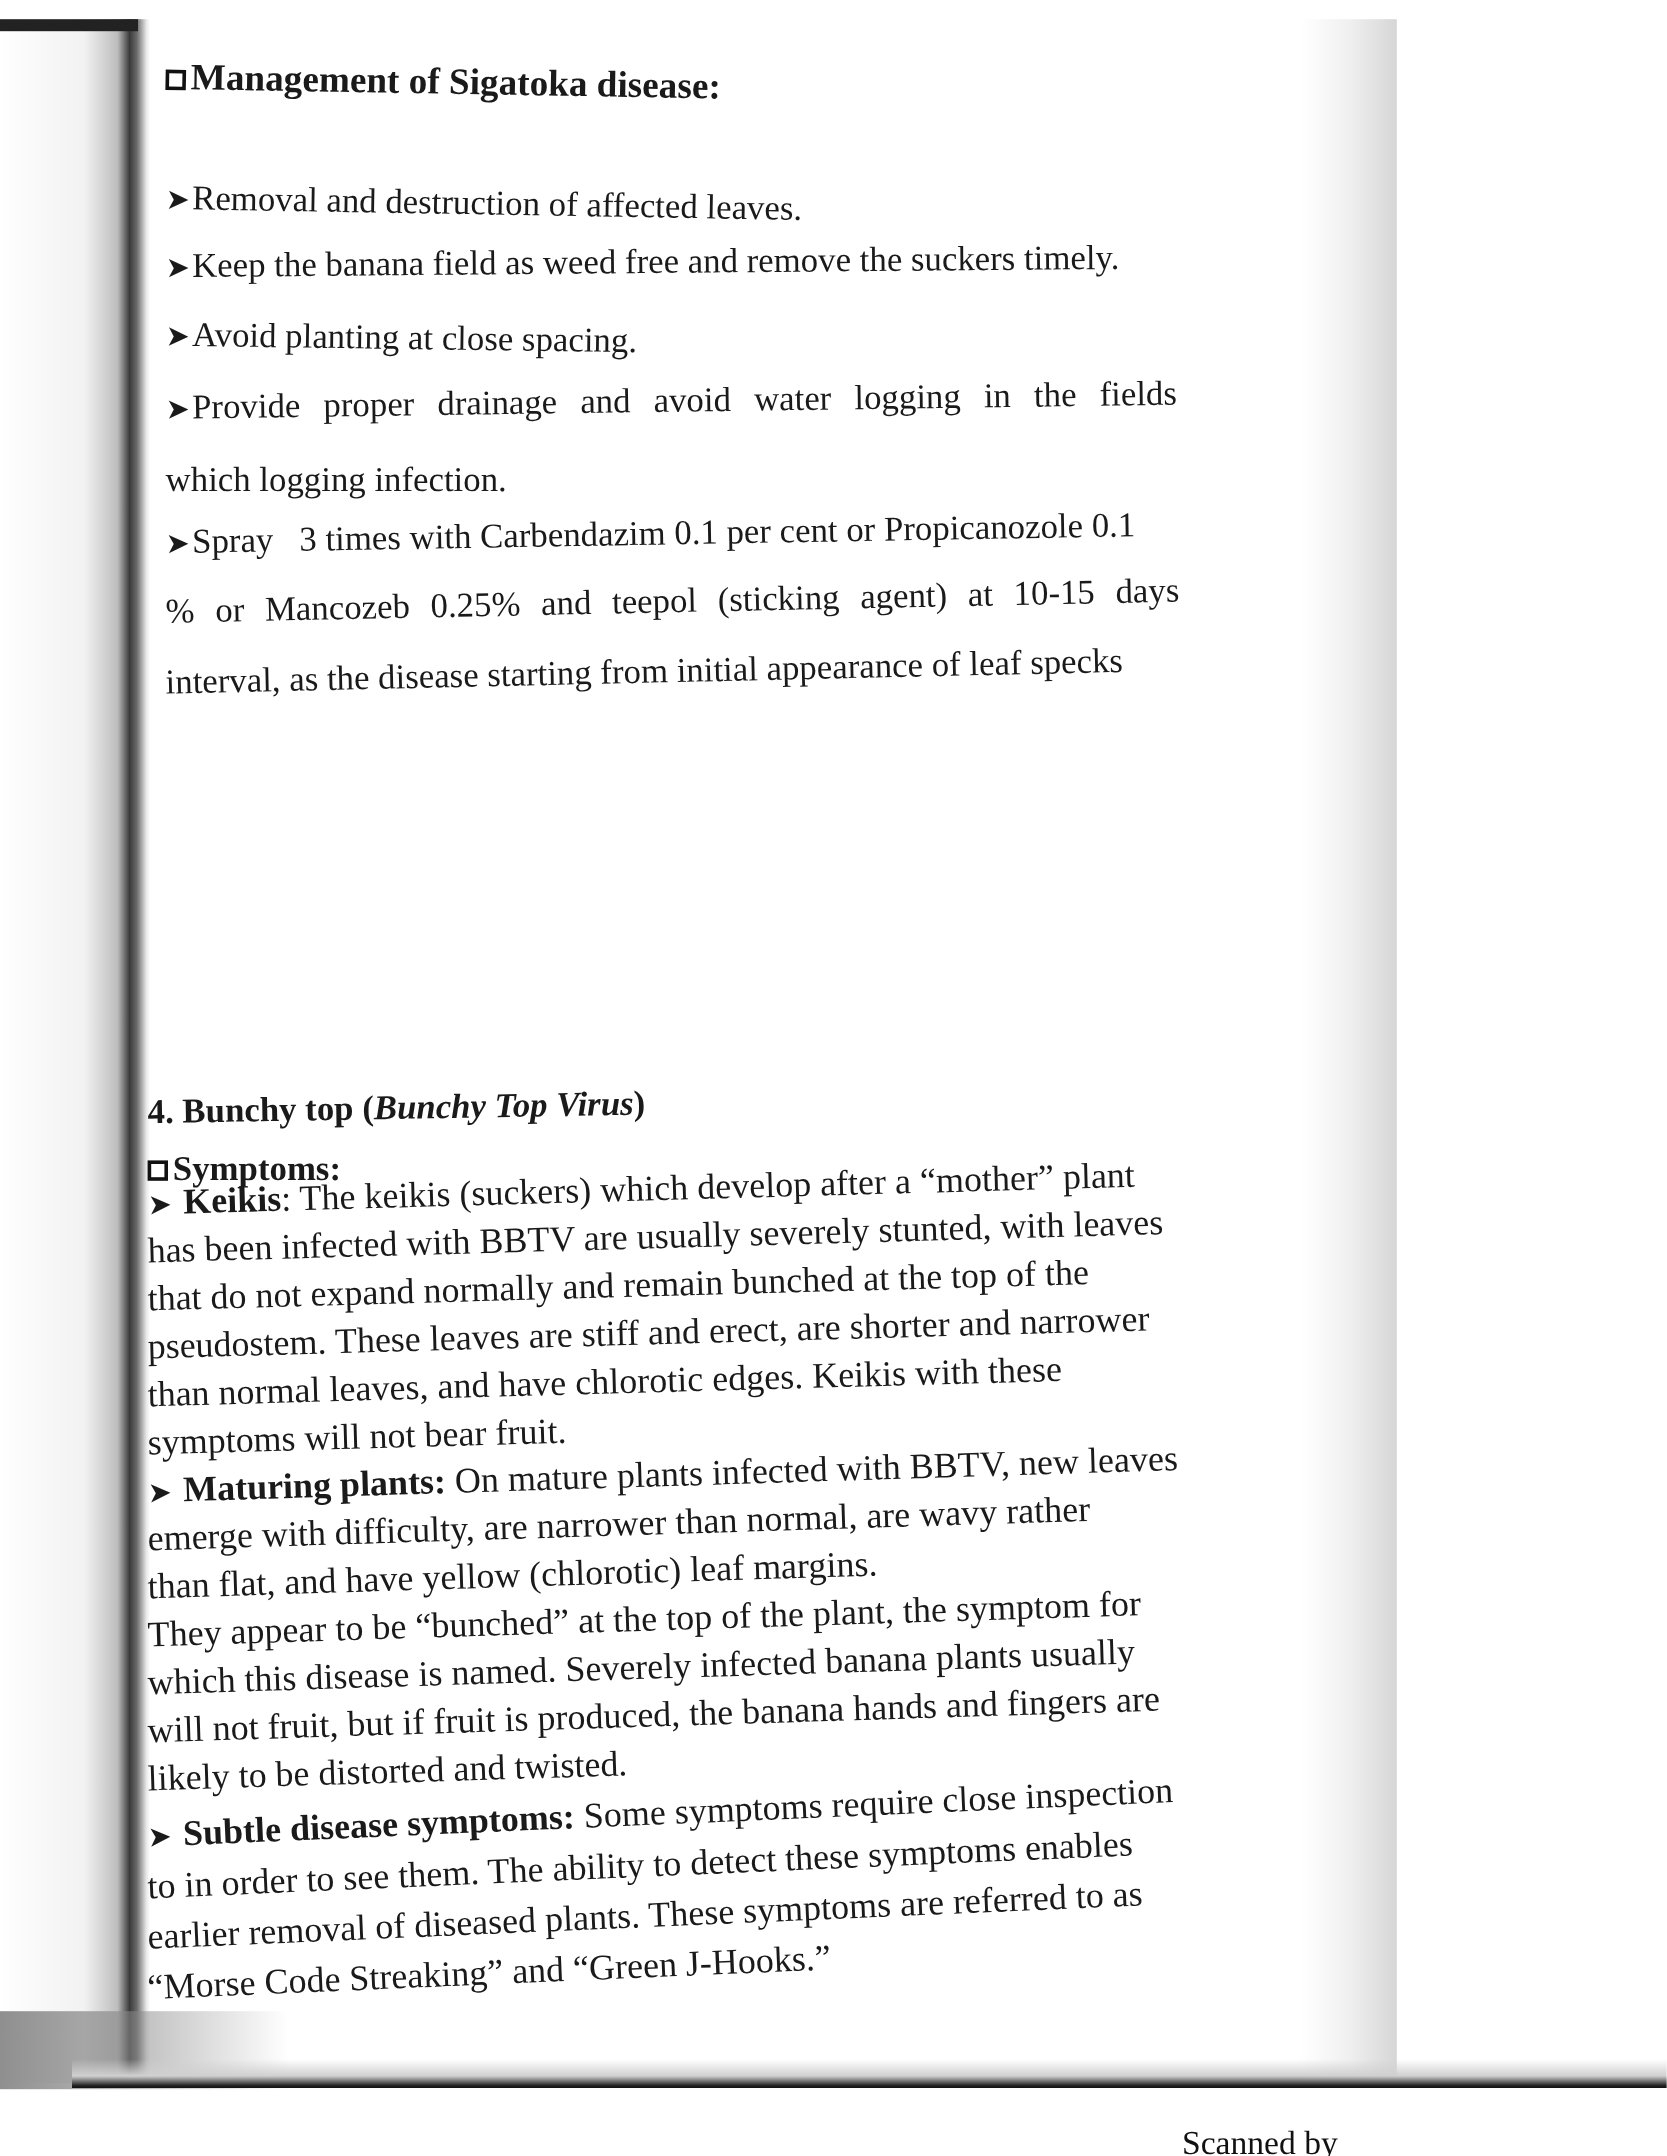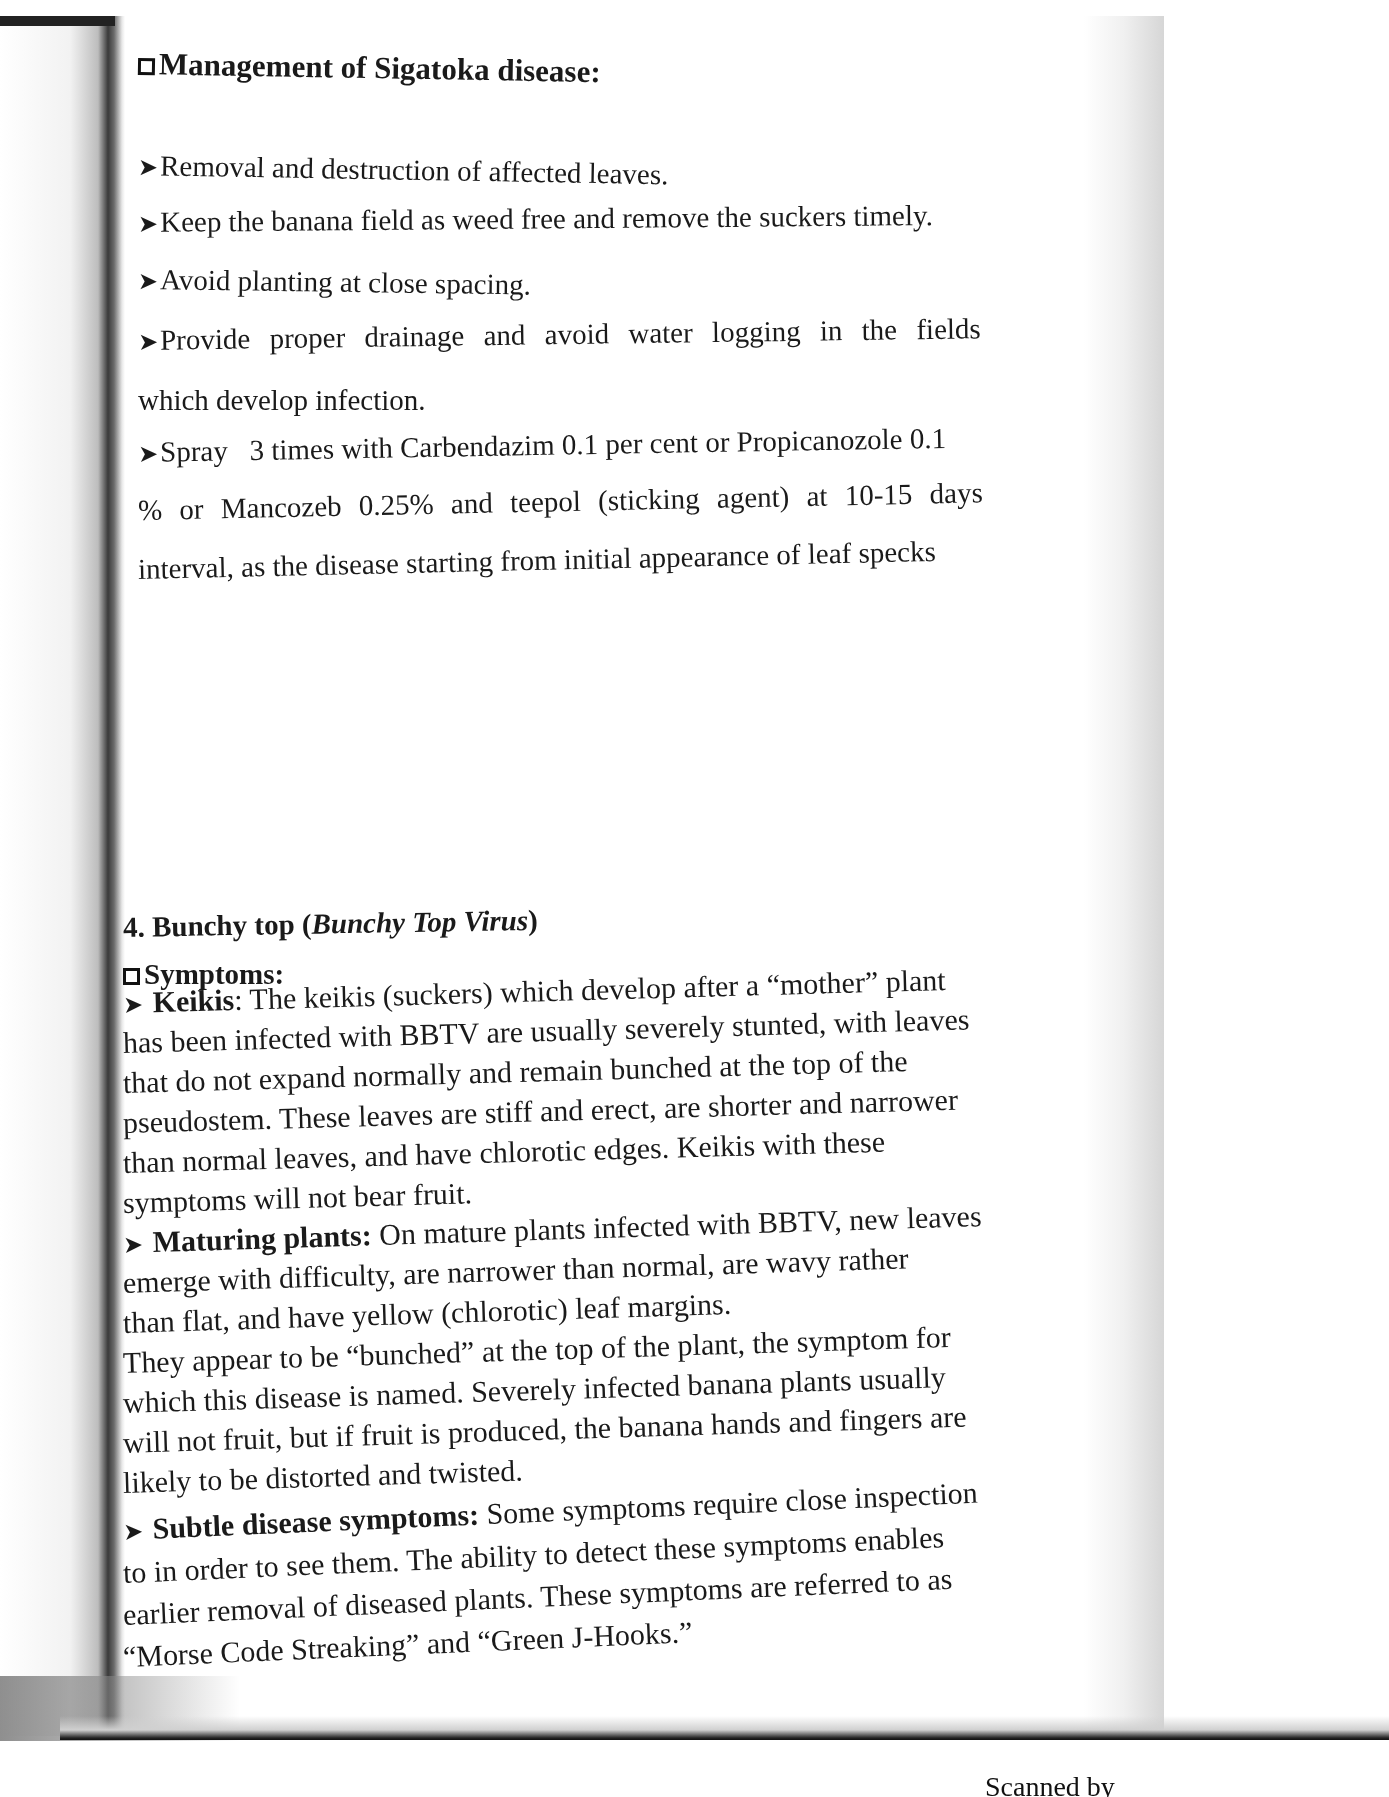--- a/index.html
+++ b/index.html
@@ -61,21 +61,21 @@
   </div>
   <div class="text body1" style="left:138px; top:190px; transform: rotate(-0.5deg); transform-origin:left;">
     <span class="arrow">➤</span><span>Keep the banana field as weed free and remove the suckers timely.</span>
   </div>
   <div class="text body1" style="left:138px; top:247px; transform: rotate(0.8deg); transform-origin:left;">
     <span class="arrow">➤</span><span>Avoid planting at close spacing.</span>
   </div>
   <div class="text body1" style="left:138px; top:308px; word-spacing:12px; transform: rotate(-0.8deg); transform-origin:left;">
     <span class="arrow">➤</span><span>Provide proper drainage and avoid water logging in the fields</span>
   </div>
-  <div class="text body1" style="left:138px; top:368px;">which develop infection.</div>
+  <div class="text body1" style="left:138px; top:368px;">which logging infection.</div>
   <div class="text body1" style="left:138px; top:420px; transform: rotate(-1deg); transform-origin:left;">
     <span class="arrow">➤</span><span style="white-space:pre">Spray   3 times with Carbendazim 0.1 per cent or Propicanozole 0.1</span>
   </div>
   <div class="text body1" style="left:138px; top:478px; word-spacing:10px; transform: rotate(-1.2deg); transform-origin:left;">% or Mancozeb 0.25% and teepol (sticking agent) at 10-15 days</div>
   <div class="text body1" style="left:138px; top:537px; transform: rotate(-1.3deg); transform-origin:left;">interval, as the disease starting from initial appearance of leaf specks</div>
 
   <div class="text bold" style="left:123px; top:895px; font-size:29px; transform: rotate(-1deg); transform-origin:left;">
     <span>4. Bunchy top (</span><span class="ital">Bunchy Top Virus</span><span>)</span>
   </div>
   <div class="text bold" style="left:123px; top:942px; font-size:29px;font-family:Liberation Serif, serif;">

